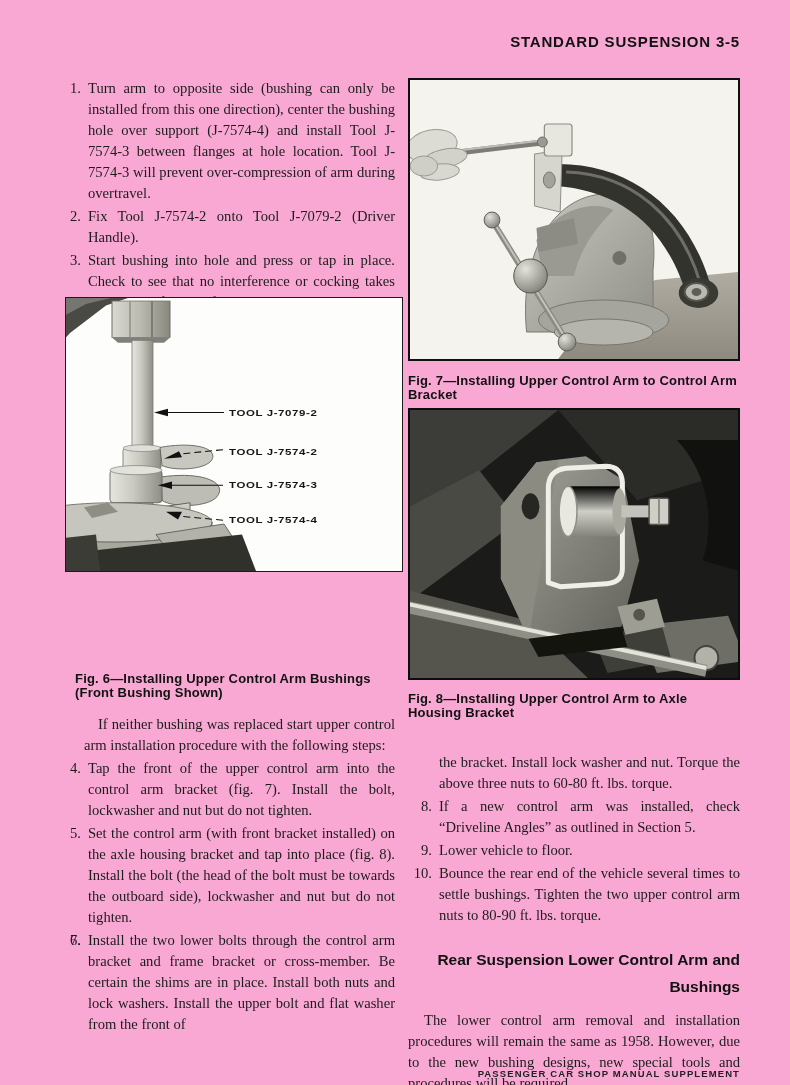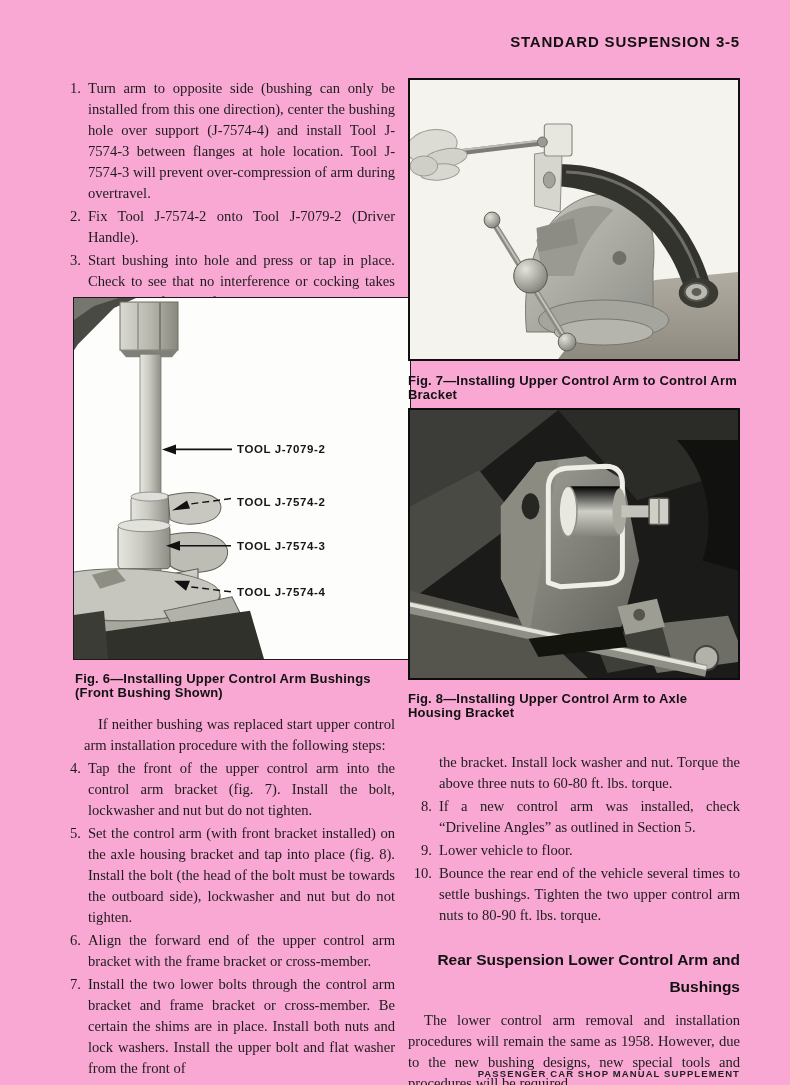--- a/index.html
+++ b/index.html
@@ -65,21 +65,21 @@
       <li class="step">
         <span class="num">2.</span>
         <span>Fix Tool J-7574-2 onto Tool J-7079-2 (Driver Handle).</span>
       </li>
       <li class="step">
         <span class="num">3.</span>
         <span>Start bushing into hole and press or tap in place. Check to see that no interference or cocking takes place. The flange of the bushing must be seated against the arm (fig. 6).</span>
       </li>
     </ol>
 
-    <div class="figbox" style="top:297px;left:16px;width:338px;height:363px;border:1.5px solid #1b1b1b;">
+    <div class="figbox" style="top:297px;left:8px;width:338px;height:275px;border:1.5px solid #1b1b1b;">
       <svg viewBox="0 0 336 360" preserveAspectRatio="none">
         <defs>
           <linearGradient id="g6shaft" x1="0" y1="0" x2="1" y2="0">
             <stop offset="0" stop-color="#e6e6e0"></stop>
               <stop offset=".45" stop-color="#c9c9c1"></stop>
               <stop offset="1" stop-color="#8e8e86"></stop>
           </linearGradient>
           <linearGradient id="g6hex" x1="0" y1="0" x2="1" y2="0">
             <stop offset="0" stop-color="#d9d9d2"></stop>
               <stop offset=".5" stop-color="#b9b9b0"></stop>
@@ -154,21 +154,20 @@
         <li class="step">
           <span class="num">4.</span>
           <span>Tap the front of the upper control arm into the control arm bracket (fig. 7). Install the bolt, lockwasher and nut but do not tighten.</span>
         </li>
         <li class="step">
           <span class="num">5.</span>
           <span>Set the control arm (with front bracket installed) on the axle housing bracket and tap into place (fig. 8). Install the bolt (the head of the bolt must be towards the outboard side), lockwasher and nut but do not tighten.</span>
         </li>
         <li class="step">
           <span class="num">6.</span>
-          <span>Align the forward end of the upper control arm bracket with the frame bracket or cross-member.</span>
         </li>
         <li class="step">
           <span class="num">7.</span>
           <span>Install the two lower bolts through the control arm bracket and frame bracket or cross-member. Be certain the shims are in place. Install both nuts and lock washers. Install the upper bolt and flat washer from the front of</span>
         </li>
       </ol>
     </div>
   </div>
 
   <div class="col-r">

